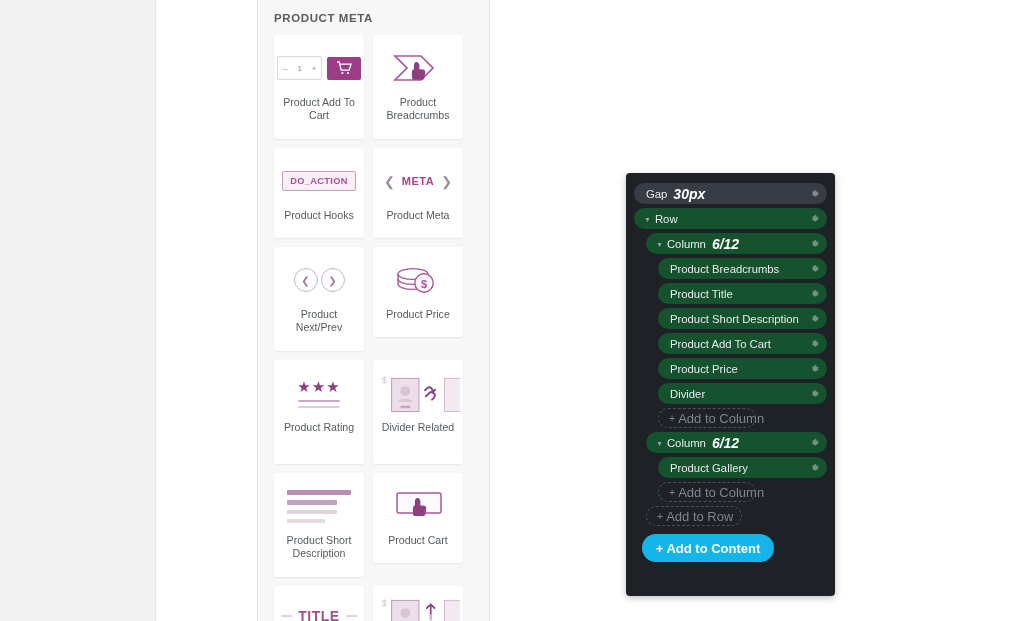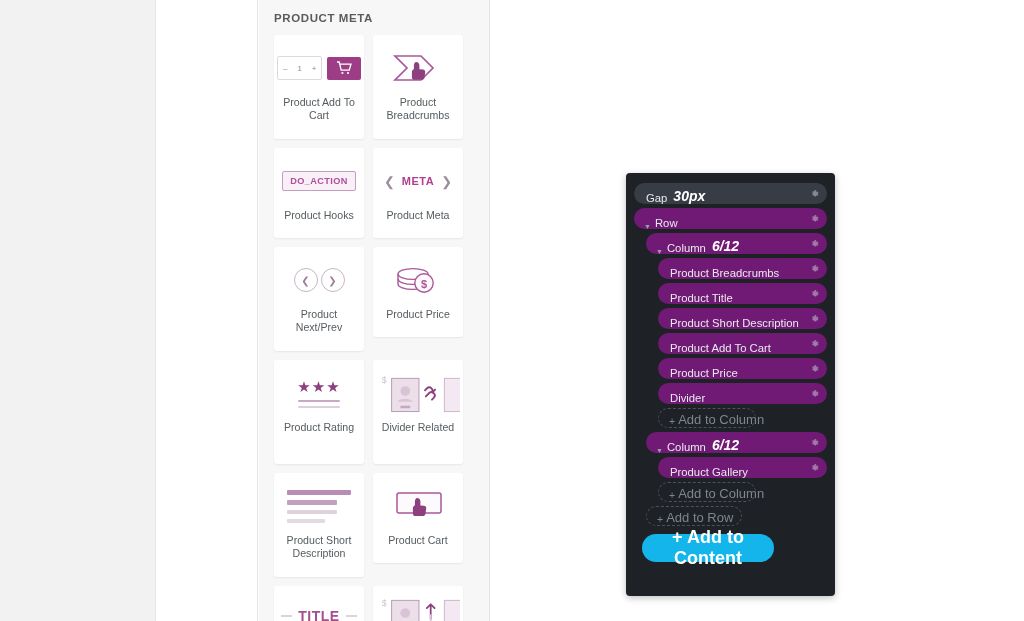--- a/index.html
+++ b/index.html
@@ -89,27 +89,27 @@
     border-radius: 4px;
     box-shadow: 0 2px 7px rgba(0,0,0,0.25);
     box-sizing: border-box;
     padding: 10px 8px 0 8px;
     overflow: hidden;
   }
   .nav-row {
     height: 21px;
     margin-bottom: 4px;
     display: flex;
-    align-items: flex-end;
+    align-items: center;
     border-radius: 11px;
     box-sizing: border-box;
     position: relative;
   }
   .nav-row.filled {
-    background: #701a75;
+    background: #14532d;
   }
   .nav-row.gap-row { background: #383c44; }
   .nav-row.dashed {
     background: transparent;
     border: 1px dashed #4c515a;
     height: 20px;
   }
   .nav-caret {
     font-size: 7px;
     color: #9aa0a8;
@@ -151,21 +151,21 @@
     margin-top: 8px;
     margin-left: 8px;
     width: 132px;
     height: 28px;
     background: #13b5ea;
     border-radius: 14px;
     display: flex;
     align-items: center;
     justify-content: center;
     color: #ffffff;
-    font-size: 18px;
+    font-size: 13px;
     font-weight: bold;
     border: none;
     cursor: pointer;
     font-family: "Liberation Sans", sans-serif;
   }
 
   
   .qty-box {
     width: 44px; height: 22px;
     border: 1px solid #ddd8dd;

